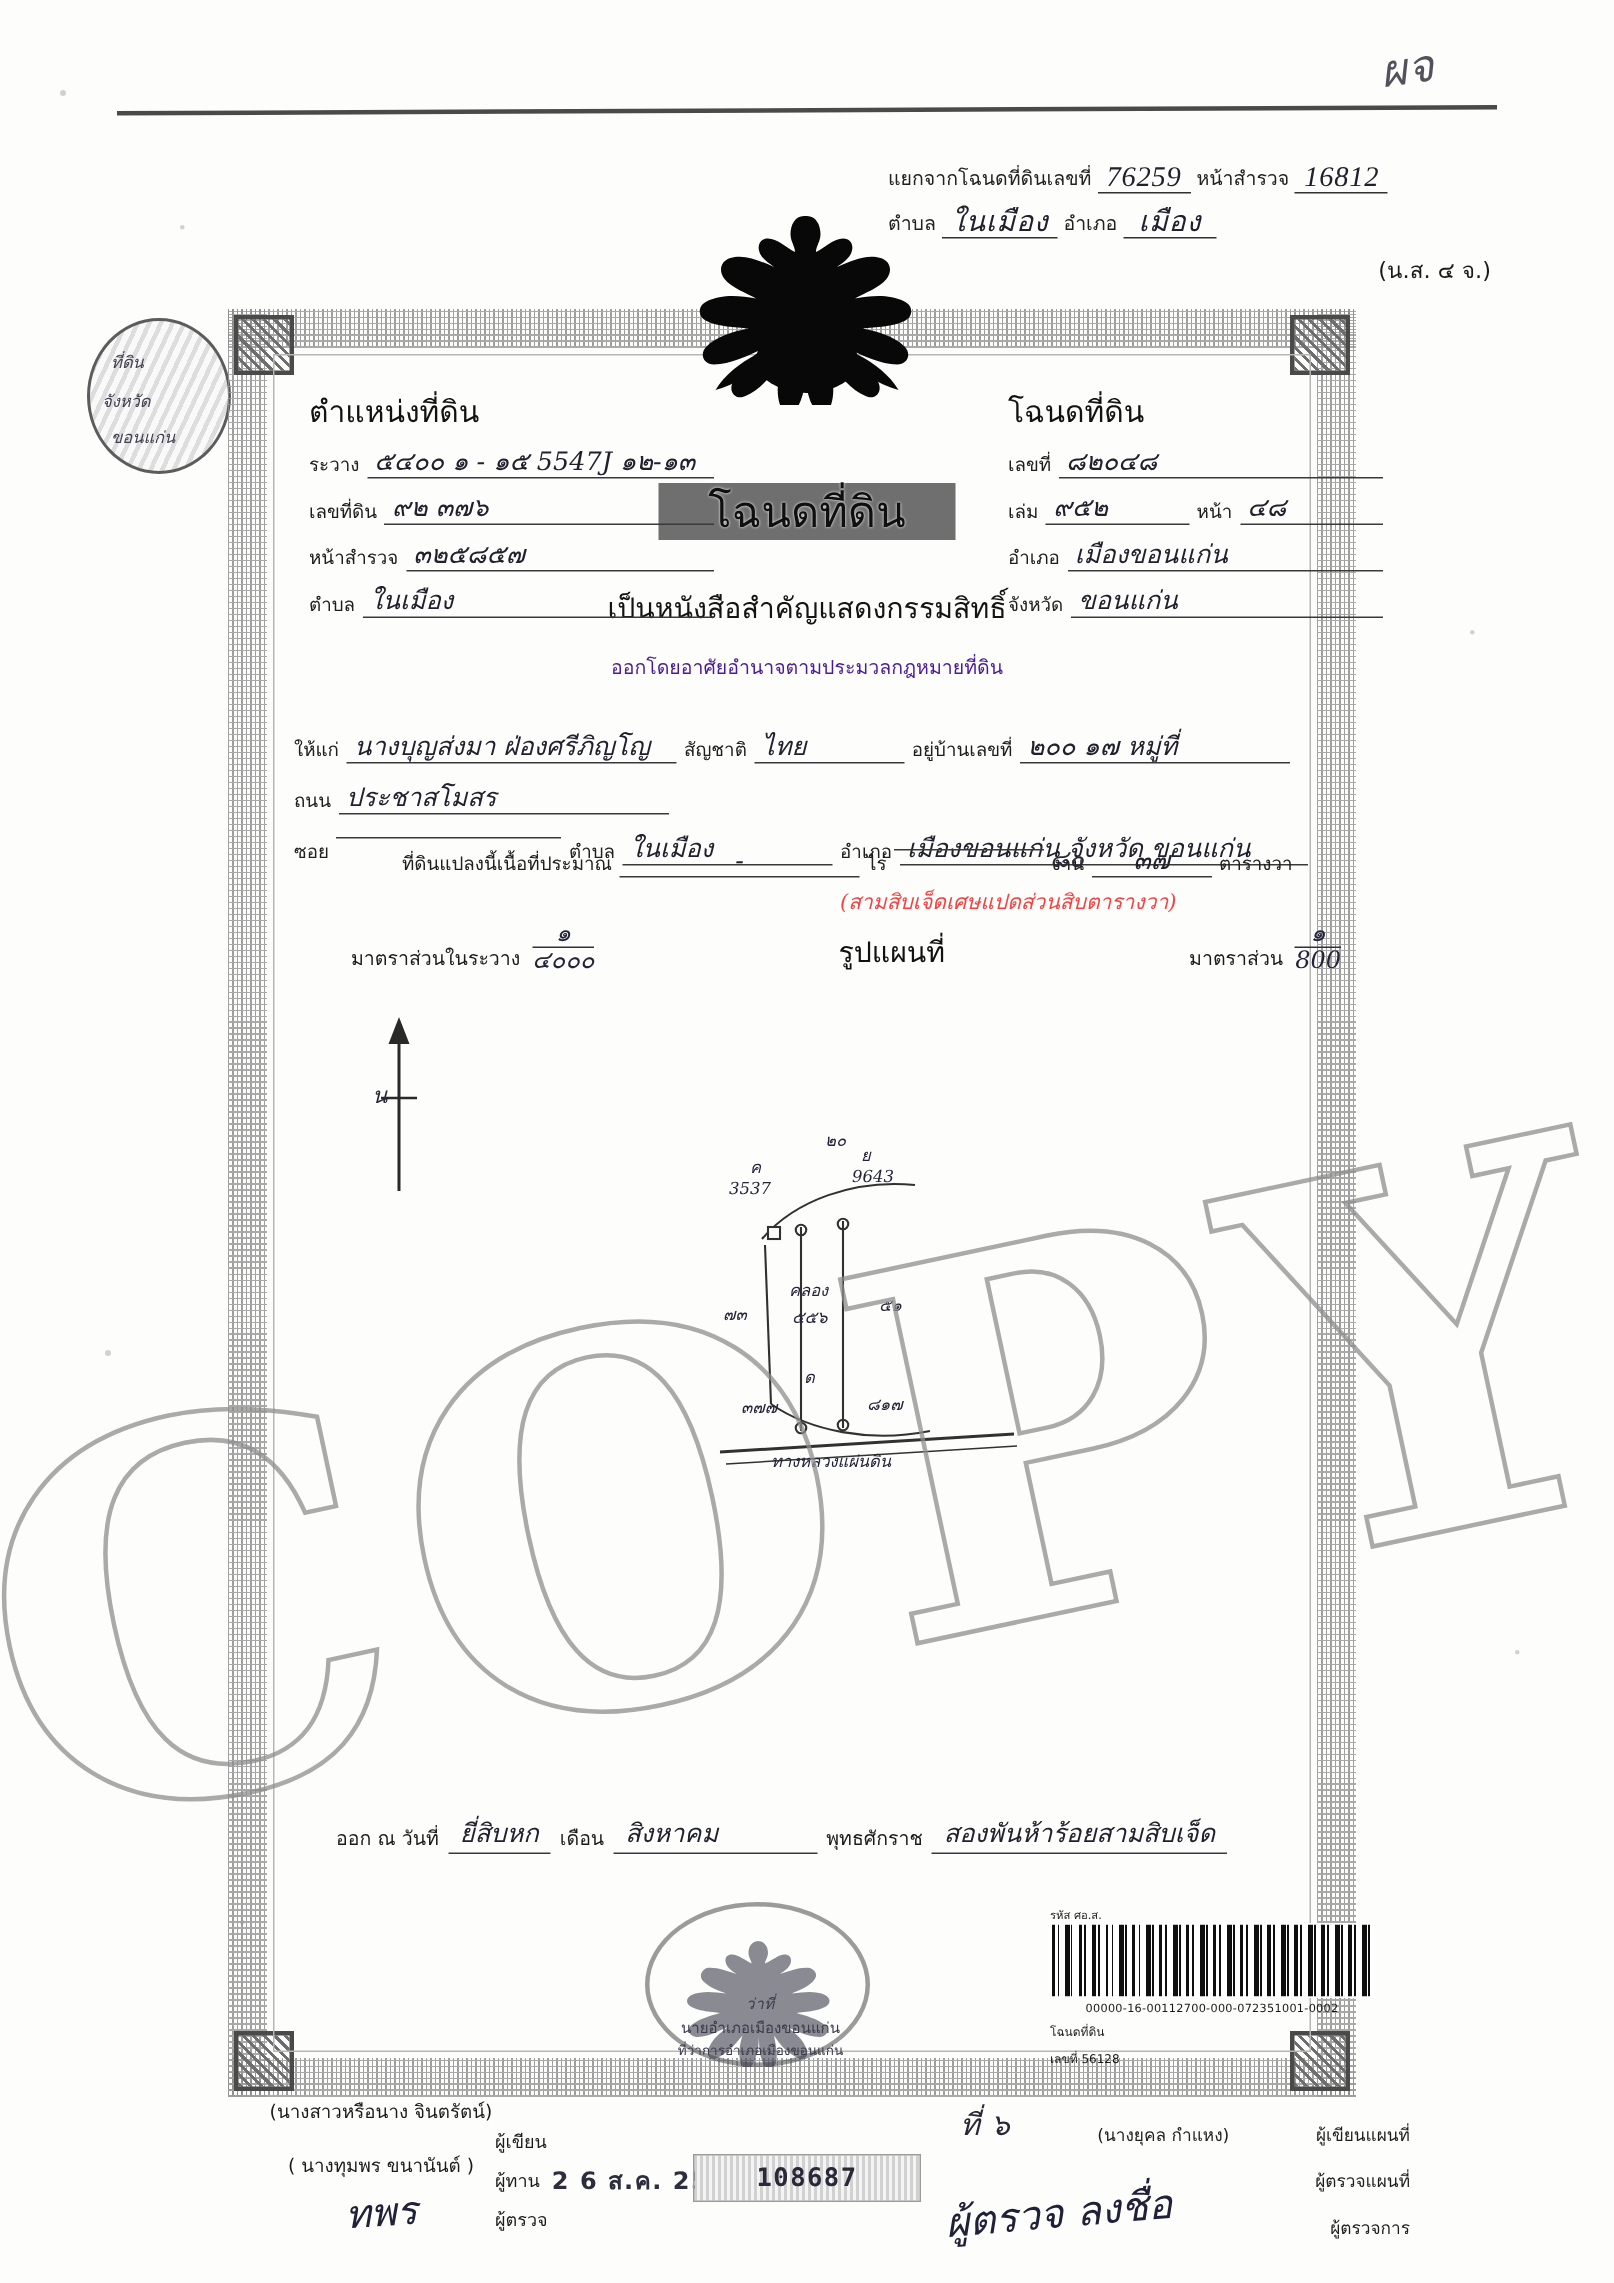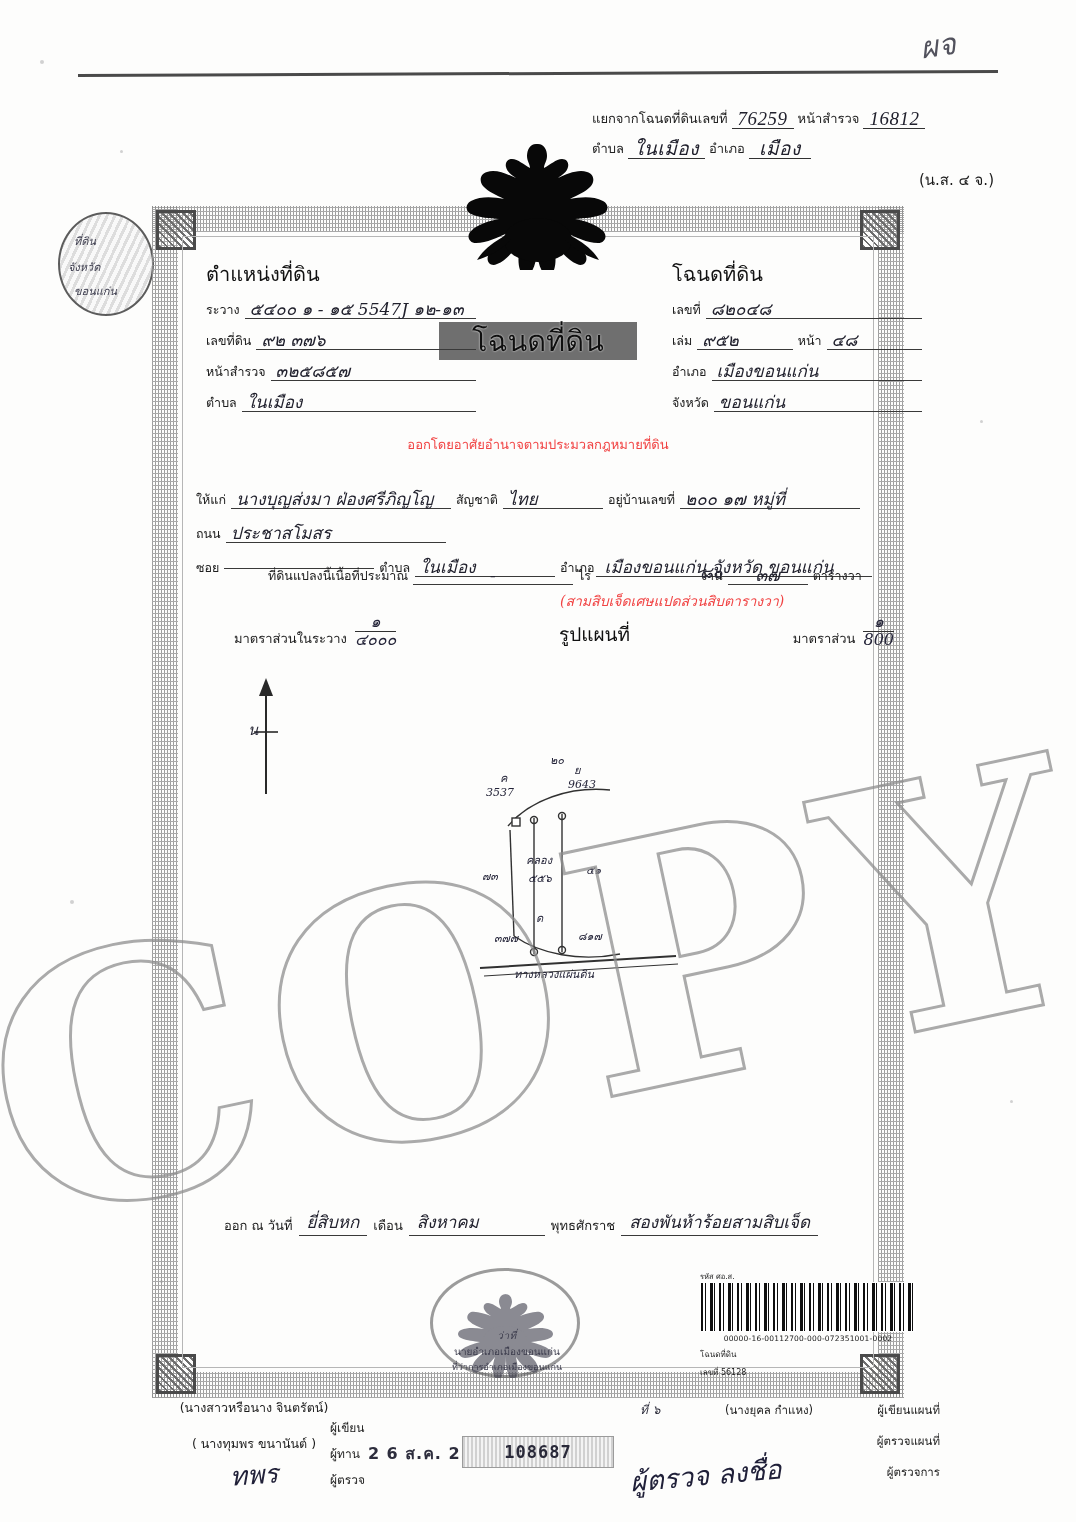--- a/index.html
+++ b/index.html
@@ -166,21 +166,21 @@
     font-size: 19px;
     color: #161616;
     white-space: nowrap;
   }
   .issued-by {
     position: absolute;
     left: 50%;
     top: 434px;
     transform: translateX(-50%);
     font-size: 13px;
-    color: #ef4444;
+    color: #4c1d95;
     white-space: nowrap;
   }
   
   .col-left {
     position: absolute;
     left: 206px;
     top: 258px;
     width: 270px;
     font-size: 13px;
   }
@@ -192,21 +192,21 @@
     font-size: 13px;
   }
   .col-left .hdr2, .col-right .hdr2 {
     font-family: "DejaVu Serif", serif;
     font-size: 20px;
     color: #141414;
     margin-bottom: 10px;
   }
   .fieldrow {
     display: flex;
-    align-items: center;
+    align-items: flex-start;
     gap: 5px;
     margin-bottom: 11px;
     white-space: nowrap;
   }
   .fieldrow .lbl { color: #212121; font-size: 12.5px; }
   .fieldrow .val {
     font-family: "DejaVu Serif", serif;
     font-style: italic;
     font-size: 17px;
     color: #23232f;
@@ -519,20 +519,21 @@
     <g fill="#0a0a0a">
       <path d="M105 4 c6 0 9 6 9 12 c0 5-3 8-3 12 c6-3 12-9 18-9 c5 0 7 4 6 8 c-1 5-6 8-10 11 c9-4 20-9 29-6 c7 2 8 9 4 14 c-5 6-14 9-21 13 c11-2 23-3 33 2 c6 3 6 10 0 13 c-8 4-19 4-28 5 c10 2 21 5 28 12 c5 5 2 12-5 12 c-11 0-22-6-32-10 c8 6 17 13 20 23 c2 6-3 11-9 8 c-10-4-17-14-24-22 c2 9 4 19 1 28 c-2 6-9 6-12 1 c-5-9-5-20-4-30 c-1 10-1 21-6 30 c-3 5-10 5-12-1 c-3-9-1-19 1-28 c-7 8-14 18-24 22 c-6 3-11-2-9-8 c3-10 12-17 20-23 c-10 4-21 10-32 10 c-7 0-10-7-5-12 c7-7 18-10 28-12 c-9-1-20-1-28-5 c-6-3-6-10 0-13 c10-5 22-4 33-2 c-7-4-16-7-21-13 c-4-5-3-12 4-14 c9-3 20 2 29 6 c-4-3-9-6-10-11 c-1-4 1-8 6-8 c6 0 12 6 18 9 c0-4-3-7-3-12 c0-6 3-12 9-12 z"></path>
       <ellipse cx="105" cy="100" rx="34" ry="22"></ellipse>
       <path d="M72 96 c-12 6-22 14-28 24 c14-4 26-12 34-20 z"></path>
       <path d="M138 96 c12 6 22 14 28 24 c-14-4-26-12-34-20 z"></path>
     </g>
   </svg>
 
   <div class="title-box"></div>
   <div class="title-text">โฉนดที่ดิน</div>
+  <div class="subtitle">เป็นหนังสือสำคัญแสดงกรรมสิทธิ์</div>
   <div class="issued-by">ออกโดยอาศัยอำนาจตามประมวลกฎหมายที่ดิน</div>
 
   <div class="col-left">
     <div class="hdr2">ตำแหน่งที่ดิน</div>
     <div class="fieldrow">
       <span class="lbl">ระวาง</span>
       <span class="val">๕๔๐๐ ๑ - ๑๕  5547J ๑๒-๑๓</span>
     </div>
     <div class="fieldrow">
       <span class="lbl">เลขที่ดิน</span>
@@ -712,21 +713,21 @@
     </div>
     <div class="r">
       <span class="printed">ผู้ตรวจ</span>
     </div>
   </div>
 
   <div class="serial">108687</div>
 
   <div class="sig-right">
     <div class="r">
-      <span class="hand" style="font-size:12px;">ที่ ๖</span>
+      <span class="hand" style="font-size:20px;">ที่ ๖</span>
       <span class="name">(นางยุคล  กำแหง)</span>
       <span class="role">ผู้เขียนแผนที่</span>
     </div>
     <div class="r">
       <span class="name"></span>
       <span class="role">ผู้ตรวจแผนที่</span>
     </div>
     <div class="r">
       <span class="name"></span>
       <span class="role">ผู้ตรวจการ</span>

